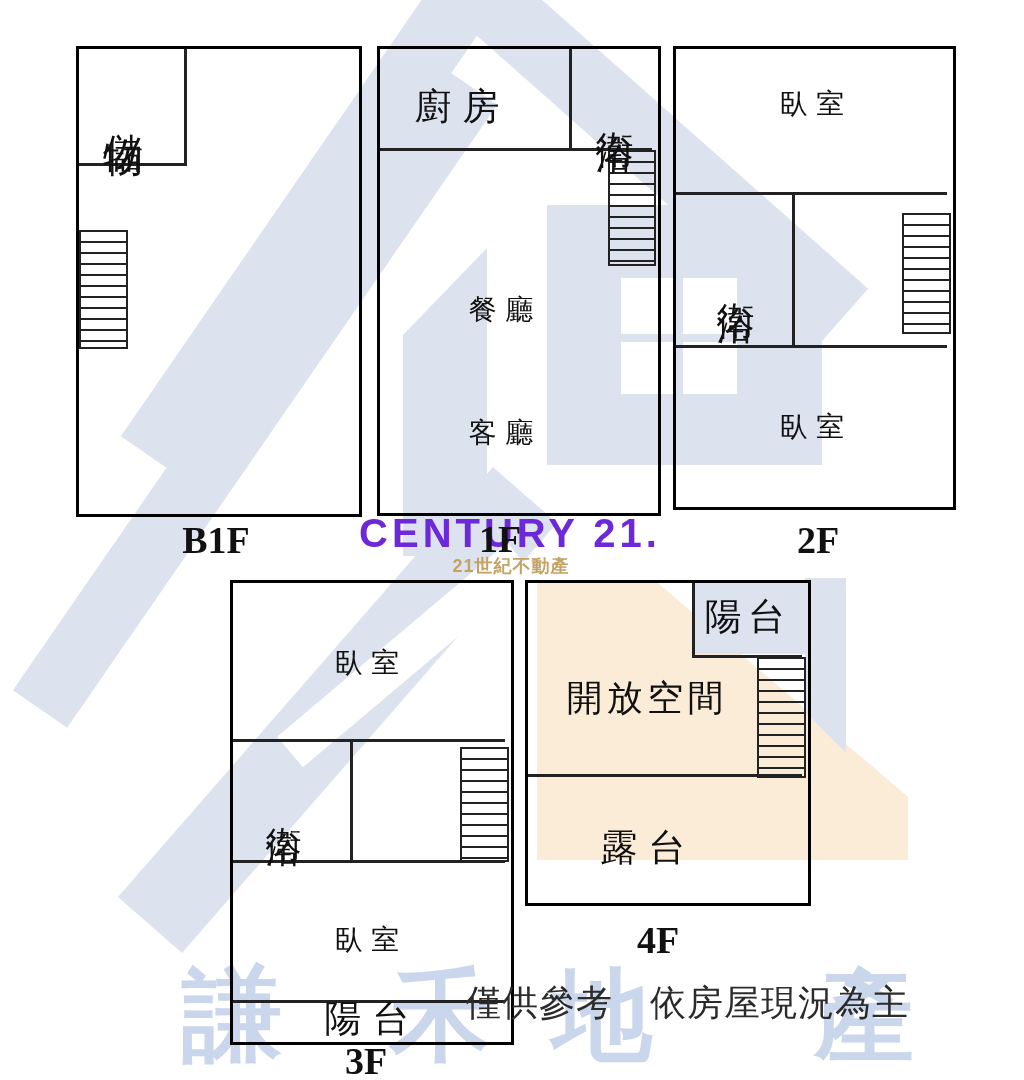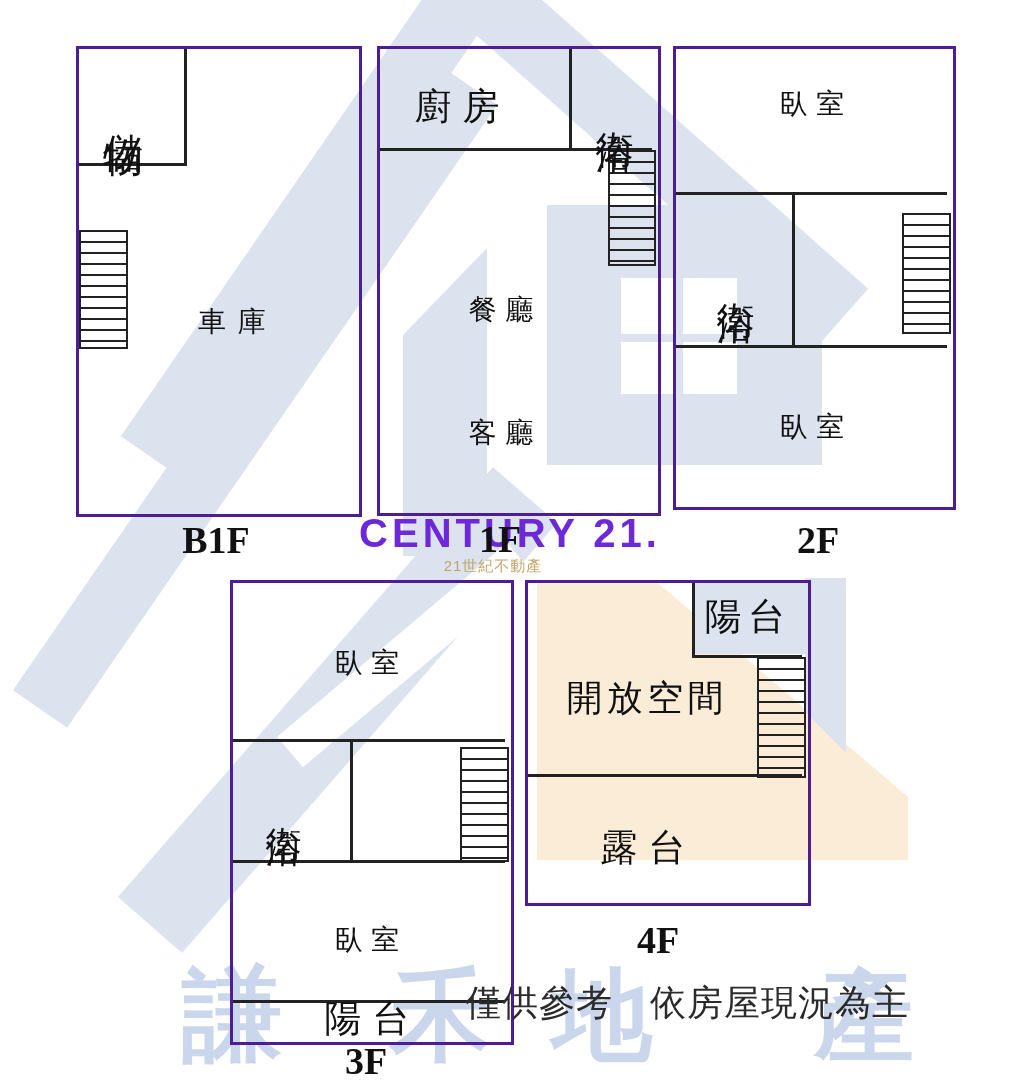--- a/index.html
+++ b/index.html
@@ -5,25 +5,25 @@
   html,body{margin:0;padding:0;background:#ffffff;}
   #canvas{position:relative;width:1024px;height:1080px;background:#ffffff;overflow:hidden;
           font-family:"DejaVu Serif", serif;}
   
   #wm-svg{position:absolute;left:0;top:0;z-index:0;}
   .agency-char{position:absolute;z-index:1;font-family:"DejaVu Sans", sans-serif;
                font-weight:700;font-size:100px;line-height:100px;color:#c9d6eb;}
   .brand{position:absolute;z-index:2;left:510px;top:533px;transform:translate(-50%,-50%);
          font-family:"Liberation Sans", sans-serif;font-weight:bold;font-size:40px;
          letter-spacing:4px;color:#6d28d9;white-space:nowrap;}
-  .brand-sub{position:absolute;z-index:2;left:493px;top:566px;transform:translate(-50%,-50%);
-         font-family:"Liberation Sans", sans-serif;font-weight:normal;font-size:15px;
+  .brand-sub{position:absolute;z-index:2;left:511px;top:566px;transform:translate(-50%,-50%);
+         font-family:"Liberation Sans", sans-serif;font-weight:bold;font-size:18px;
          letter-spacing:1px;color:#c2a365;white-space:nowrap;}
   
-  .plan{position:absolute;border:3px solid #4c1d95;z-index:3;}
+  .plan{position:absolute;border:3px solid #000000;z-index:3;}
   .wh{position:absolute;height:3px;background:#222;}
   .wv{position:absolute;width:3px;background:#222;}
   .stairs{position:absolute;border:2px solid #222;
           background:repeating-linear-gradient(to bottom, transparent 0, transparent 9px, #222 9px, #222 11px);}
   .room{position:absolute;transform:translate(-50%,-50%);color:#111;white-space:nowrap;
         font-size:28px;letter-spacing:.3em;padding-left:.3em;z-index:4;}
   .roomv{position:absolute;transform:translate(-50%,-50%);color:#111;writing-mode:vertical-rl;
          font-size:38px;letter-spacing:.14em;padding-top:.14em;z-index:4;white-space:nowrap;}
   .open-space{font-size:36px;letter-spacing:.12em;padding-left:.12em;}
   .small-room{font-size:37px;}
@@ -73,21 +73,20 @@
   <span class="agency-char" style="left:814px;top:966px;">產</span>
 
   <div class="brand">CENTURY 21.</div>
   <div class="brand-sub">21世紀不動產</div>
 
   <div class="plan" style="left:76px;top:46px;width:280px;height:465px;">
     <div class="wv" style="left:105px;top:0;height:114px;"></div>
     <div class="wh" style="left:0;top:114px;width:108px;"></div>
     <div class="stairs" style="left:0;top:181px;width:45px;height:115px;"></div>
     <div class="roomv" style="left:45px;top:55px;font-size:40px;">儲物</div>
-    <div class="room" style="left:153px;top:273px;letter-spacing:.42em;padding-left:.42em;">車庫</div>
   </div>
   <div class="floor-label" style="left:216px;top:540px;">B1F</div>
 
   <div class="plan" style="left:377px;top:46px;width:278px;height:464px;">
     <div class="wh" style="left:0;top:99px;width:272px;"></div>
     <div class="wv" style="left:189px;top:0;height:99px;"></div>
     <div class="stairs" style="left:228px;top:101px;width:44px;height:112px;"></div>
     <div class="room small-room" style="left:77px;top:58px;">廚房</div>
     <div class="roomv" style="left:234px;top:55px;">衛浴</div>
     <div class="room" style="left:121px;top:384px;">客廳</div>

